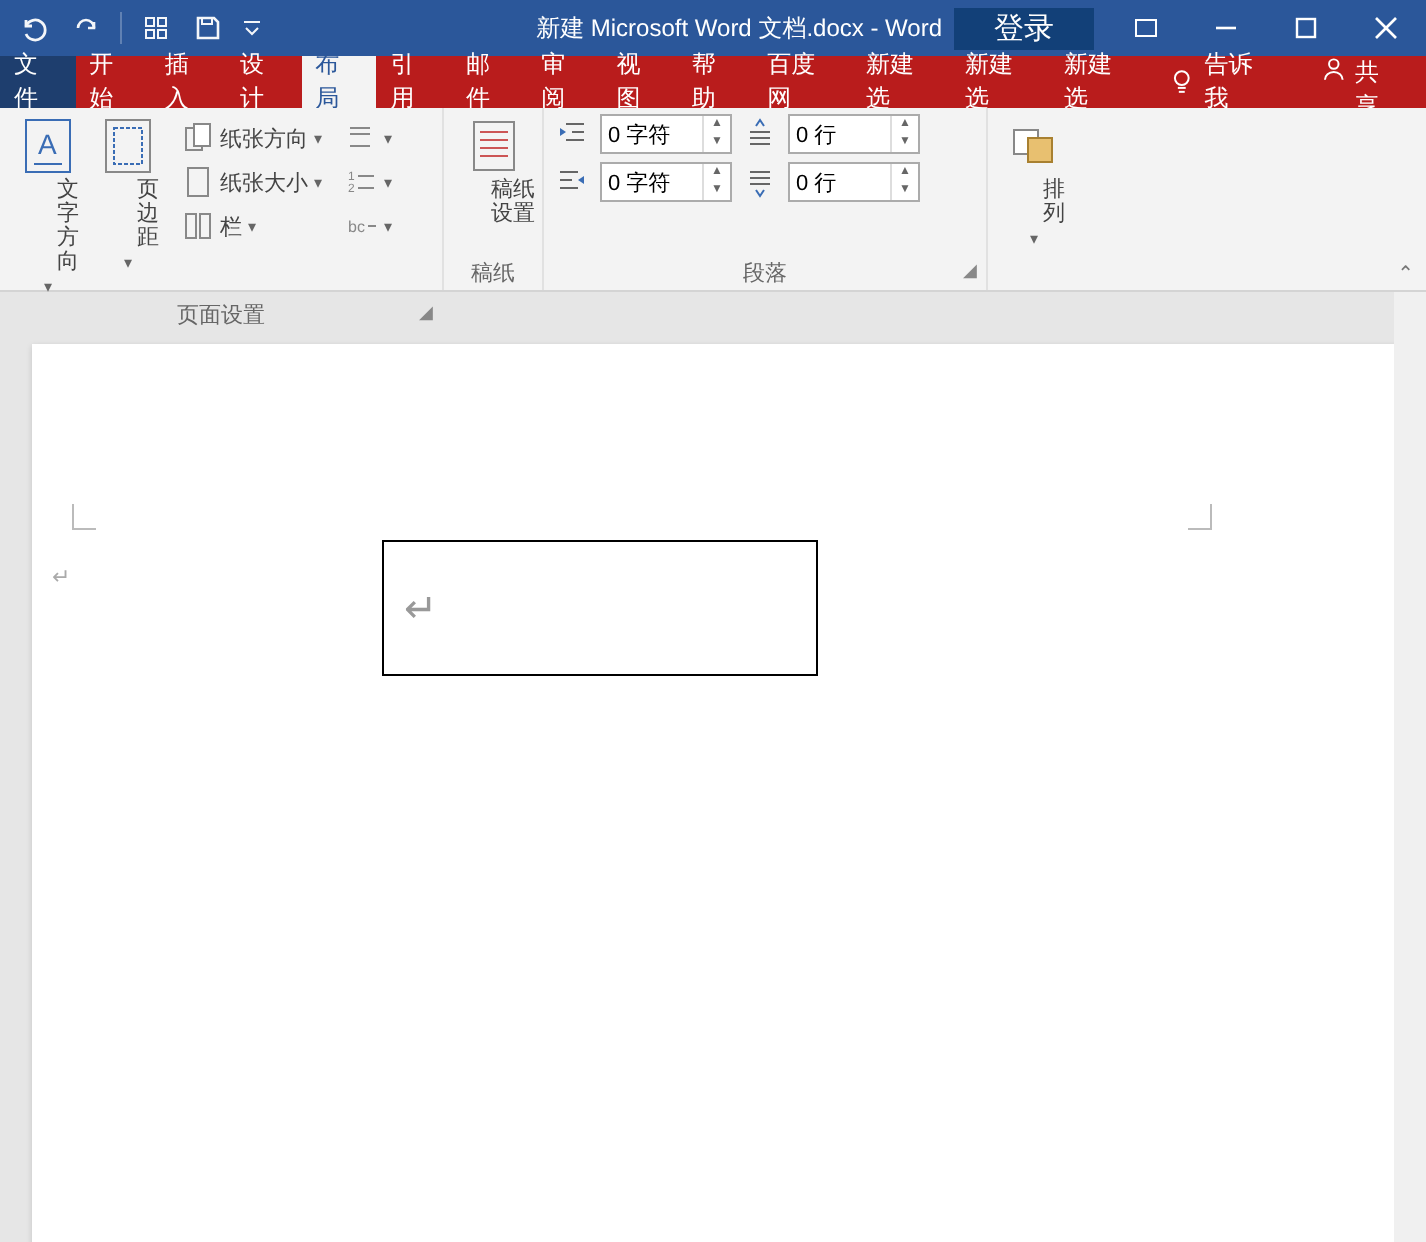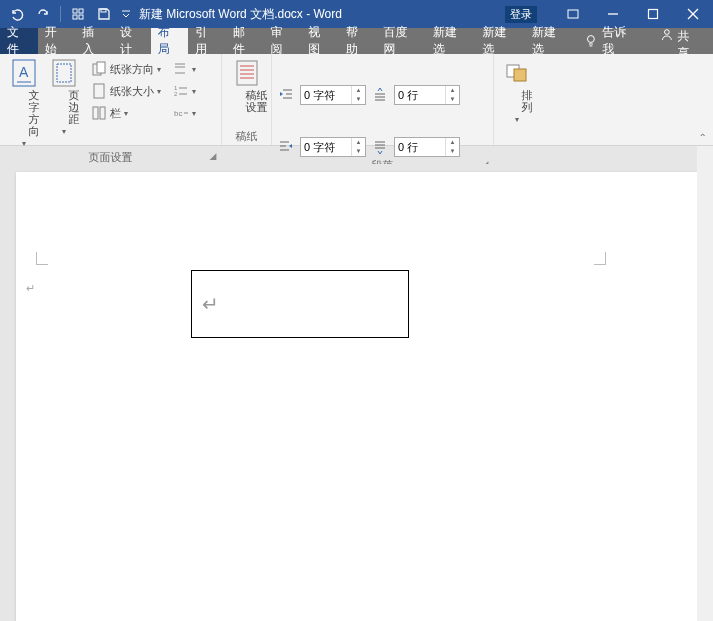--- a/index.html
+++ b/index.html
@@ -3,27 +3,27 @@
 <meta charset="utf-8">
 <style>
 * { margin:0; padding:0; box-sizing:border-box; font-family:"Microsoft YaHei","Segoe UI",sans-serif; }
 body { width:713px; height:621px; background:#e6e6e6; overflow:hidden; position:relative; }
 
 
 .titlebar { height:28px; background:#2b579a; display:flex; align-items:center; color:#fff; font-size:12px; }
 .qat { display:flex; align-items:center; gap:4px; padding:0 6px; height:100%; }
 .qat-btn { width:22px; height:22px; display:flex; align-items:center; justify-content:center; color:#fff; opacity:.95; }
 .qat-sep { width:1px; height:16px; background:rgba(255,255,255,.25); margin:0 2px; }
-.title { flex:1; text-align:left; white-space:nowrap; overflow:hidden; }
-.title-login { padding:1px 5px; background:#124078; margin:0 16px; font-size:11px; }
+.title { flex:1; text-align:right; white-space:nowrap; overflow:hidden; }
+.title-login { padding:1px 20px; background:#124078; margin:0 6px; font-size:15px; }
 .winbtns { display:flex; height:100%; }
 .winbtn { width:40px; display:flex; align-items:center; justify-content:center; color:#fff; }
 
 
-.tabsrow { height:26px; background:#737373; display:flex; align-items:stretch; color:#fff; font-size:12px; }
+.tabsrow { height:26px; background:#b91c1c; display:flex; align-items:stretch; color:#fff; font-size:12px; }
 .tab { padding:0 7px; display:flex; align-items:center; cursor:default; }
 .tab.file { background:#1e3e6e; }
 .tab.active { background:#f3f3f3; color:#2b579a; }
 .tabsrow .spacer { flex:1; }
 .tellme { display:flex; align-items:center; gap:4px; padding:0 10px; }
 .share { display:flex; gap:4px; padding:0 12px; }
 
 
 .ribbon { height:92px; background:#f3f3f3; border-bottom:1px solid #d4d4d4; display:flex; position:relative; }
 .group { display:flex; flex-direction:column; border-right:1px solid #e1e1e1; position:relative; }
@@ -32,21 +32,21 @@
 .group-label .dlaunch { position:absolute; right:2px; top:1px; width:12px; height:12px; font-size:9px; color:#888; }
 .bigbtn { display:flex; flex-direction:column; align-items:center; justify-content:flex-start; width:40px; padding:2px 2px; gap:2px; }
 .bigbtn .ico { width:28px; height:28px; display:flex; align-items:center; justify-content:center; }
 .bigbtn .lbl { font-size:11px; color:#444; text-align:center; line-height:12px;margin-left:20px; }
 .stackcol { display:flex; flex-direction:column; gap:2px; padding-top:2px; }
 .smallbtn { display:flex; align-items:center; gap:3px; font-size:11px; color:#444; height:20px; padding:0 3px; white-space:nowrap; }
 .smallbtn .si { width:16px; height:16px; display:flex; align-items:center; justify-content:flex-start; }
 .dd { font-size:8px; color:#666; }
 
 .indent-group .lbls { display:flex; font-size:11px; color:#555; gap:50px; padding:0 4px 2px 30px; }
-.spinrow { display:flex; align-items:center; gap:4px; height:22px;margin-top:28px; }
+.spinrow { display:flex; align-items:center; gap:4px; height:22px; }
 .spinrow .ri { width:20px; height:20px; display:flex; align-items:center; justify-content:center; }
 .spinbox { display:flex; align-items:center; background:#fff; border:1px solid #ababab; height:20px; }
 .spinbox input { border:none; width:50px; font-size:11px; padding:0 3px; outline:none; background:transparent; }
 .spinbtns { display:flex; flex-direction:column; width:14px; }
 .spinbtns div { height:9px; font-size:6px; line-height:8px; text-align:center; color:#666; border-left:1px solid #ddd; }
 
 .collapse { position:absolute; right:6px; bottom:2px; color:#777; font-size:10px; }
 
 
 .docarea { position:absolute; top:164px; left:0; right:0; bottom:0; background:#e6e6e6; overflow:hidden; }

